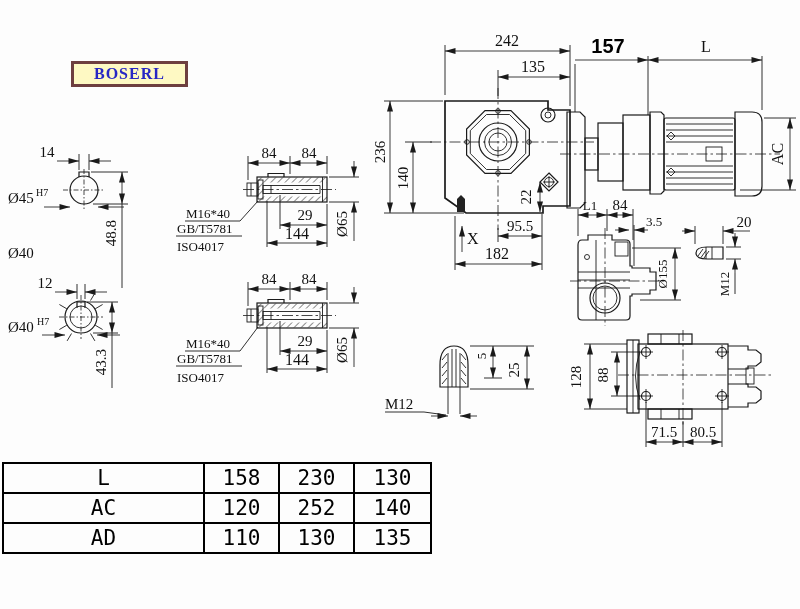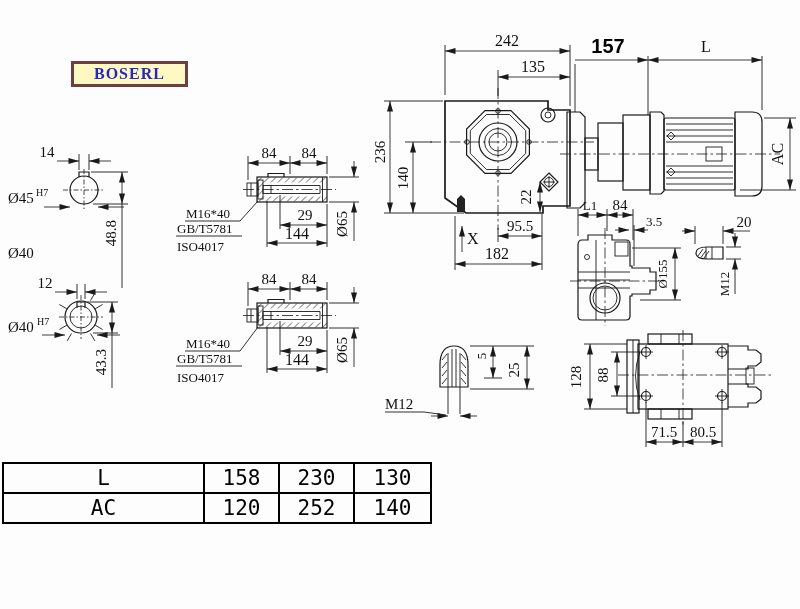--- a/index.html
+++ b/index.html
@@ -417,16 +417,22 @@
       <td>158</td>
       <td>230</td>
       <td>130</td>
     </tr>
     <tr>
       <td>AC</td>
       <td>120</td>
       <td>252</td>
       <td>140</td>
     </tr>
+    <tr>
+      <td>AD</td>
+      <td>110</td>
+      <td>130</td>
+      <td>135</td>
+    </tr>
   </tbody>
     </table>
 
 </div>
 
 </body></html>

